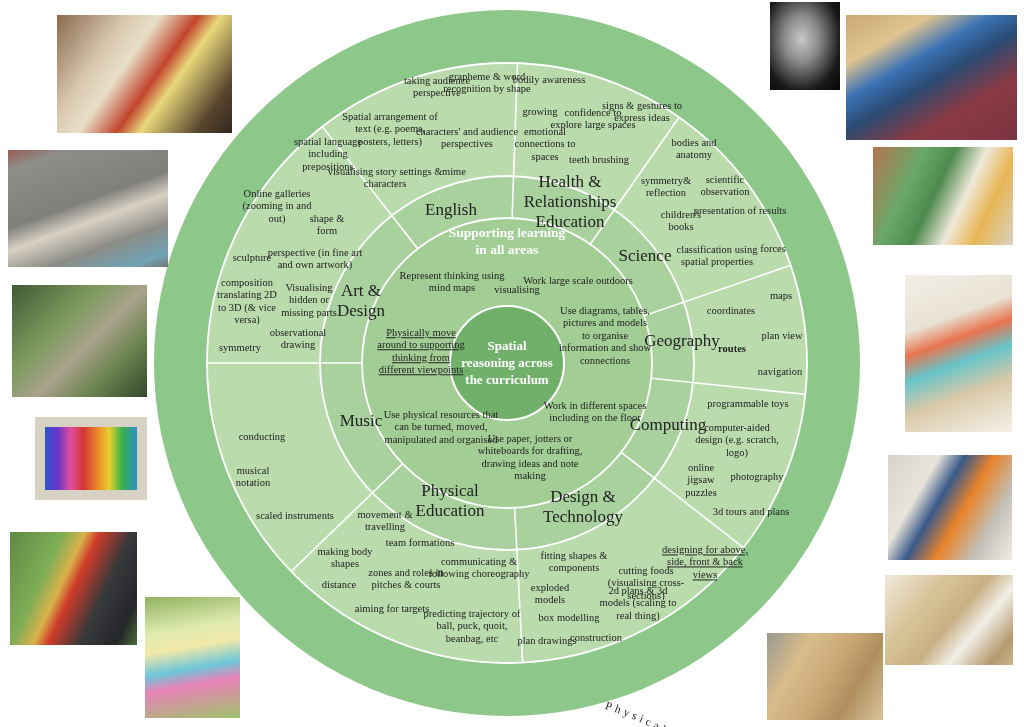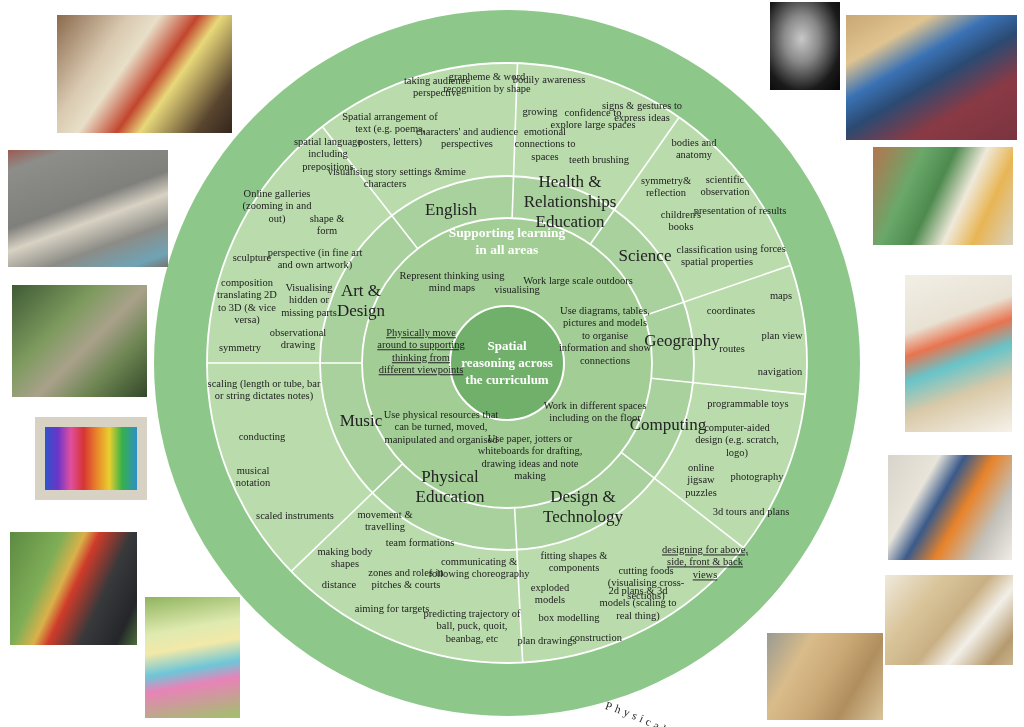--- a/index.html
+++ b/index.html
@@ -118,48 +118,47 @@
       <div class="lbl" style="left: 666px; top: 187px; width: 80px;">symmetry&amp; reflection</div>
       <div class="lbl" style="left: 725px; top: 186px; width: 85px;">scientific observation</div>
       <div class="lbl" style="left: 740px; top: 211px; width: 95px;">presentation of results</div>
       <div class="lbl" style="left: 681px; top: 221px; width: 64px;">children's books</div>
       <div class="lbl" style="left: 717px; top: 256px; width: 95px;">classification using spatial properties</div>
       <div class="lbl" style="left: 773px; top: 249px; width: 50px;">forces</div>
       <div class="lbl subj" style="left: 682px; top: 341px; width: 80px;">Geography</div>
       <div class="lbl" style="left: 781px; top: 296px; width: 50px;">maps</div>
       <div class="lbl" style="left: 731px; top: 311px; width: 80px;">coordinates</div>
       <div class="lbl" style="left: 782px; top: 336px; width: 70px;">plan view</div>
-      <div class="lbl" style="left: 732px; top: 349px; width: 50px;">routes</div>
+      <div class="lbl" style="left: 732px; top: 349px; width: 50px; font-weight: bold;">routes</div>
       <div class="lbl" style="left: 780px; top: 372px; width: 70px;">navigation</div>
       <div class="lbl subj" style="left: 668px; top: 425px; width: 80px;">Computing</div>
       <div class="lbl" style="left: 748px; top: 404px; width: 100px;">programmable toys</div>
       <div class="lbl" style="left: 737px; top: 441px; width: 95px;">computer-aided design (e.g. scratch, logo)</div>
       <div class="lbl" style="left: 701px; top: 481px; width: 54px;">online jigsaw puzzles</div>
       <div class="lbl" style="left: 757px; top: 477px; width: 85px;">photography</div>
       <div class="lbl" style="left: 751px; top: 512px; width: 85px;">3d tours and plans</div>
       <div class="lbl subj" style="left: 583px; top: 507px; width: 85px;">Design &amp; Technology</div>
       <div class="lbl" style="left: 646px; top: 544px; width: 88px; margin-top: 40px;">cutting foods (visualising cross-sections)</div>
       <div class="lbl" style="left: 705px; top: 563px; width: 88px; text-decoration: underline;">designing for above, side, front &amp; back views</div>
       <div class="lbl" style="left: 574px; top: 562px; width: 112px;">fitting shapes &amp; components</div>
       <div class="lbl" style="left: 550px; top: 594px; width: 66px;">exploded models</div>
       <div class="lbl" style="left: 638px; top: 604px; width: 85px;">2d plans &amp; 3d models (scaling to real thing)</div>
       <div class="lbl" style="left: 569px; top: 618px; width: 68px;">box modelling</div>
       <div class="lbl" style="left: 547px; top: 641px; width: 60px;">plan drawings</div>
       <div class="lbl" style="left: 596px; top: 638px; width: 82px;">construction</div>
-      <div class="lbl subj" style="left: 450px; top: 487px; width: 75px;">Physical Education</div>
+      <div class="lbl subj" style="left: 450px; top: 501px; width: 75px;">Physical Education</div>
       <div class="lbl" style="left: 385px; top: 521px; width: 80px;">movement &amp; travelling</div>
       <div class="lbl" style="left: 420px; top: 543px; width: 110px;">team formations</div>
       <div class="lbl" style="left: 345px; top: 558px; width: 85px;">making body shapes</div>
       <div class="lbl" style="left: 406px; top: 579px; width: 100px;">zones and roles in pitches &amp; courts</div>
       <div class="lbl" style="left: 339px; top: 585px; width: 60px;">distance</div>
       <div class="lbl" style="left: 479px; top: 568px; width: 108px;">communicating &amp; following choreography</div>
       <div class="lbl" style="left: 392px; top: 609px; width: 95px;">aiming for targets</div>
       <div class="lbl" style="left: 472px; top: 627px; width: 108px;">predicting trajectory of ball, puck, quoit, beanbag, etc</div>
       <div class="lbl subj" style="left: 361px; top: 421px; width: 50px;">Music</div>
-      <div class="lbl" style="left: 264px; top: 390px; width: 122px;">scaling (length or tube, bar or string dictates notes)</div>
       <div class="lbl" style="left: 262px; top: 437px; width: 80px;">conducting</div>
       <div class="lbl" style="left: 253px; top: 477px; width: 54px;">musical notation</div>
       <div class="lbl" style="left: 295px; top: 516px; width: 95px;">scaled instruments</div>
       <div class="lbl subj" style="left: 361px; top: 301px; width: 55px;">Art &amp; Design</div>
       <div class="lbl" style="left: 277px; top: 207px; width: 82px;">Online galleries (zooming in and out)</div>
       <div class="lbl" style="left: 327px; top: 225px; width: 55px;">shape &amp; form</div>
       <div class="lbl" style="left: 252px; top: 258px; width: 70px;">sculpture</div>
       <div class="lbl" style="left: 315px; top: 259px; width: 108px;">perspective (in fine art and own artwork)</div>
       <div class="lbl" style="left: 247px; top: 302px; width: 64px;">composition translating 2D to 3D (&amp; vice versa)</div>
       <div class="lbl" style="left: 309px; top: 301px; width: 68px;">Visualising hidden or missing parts</div>

